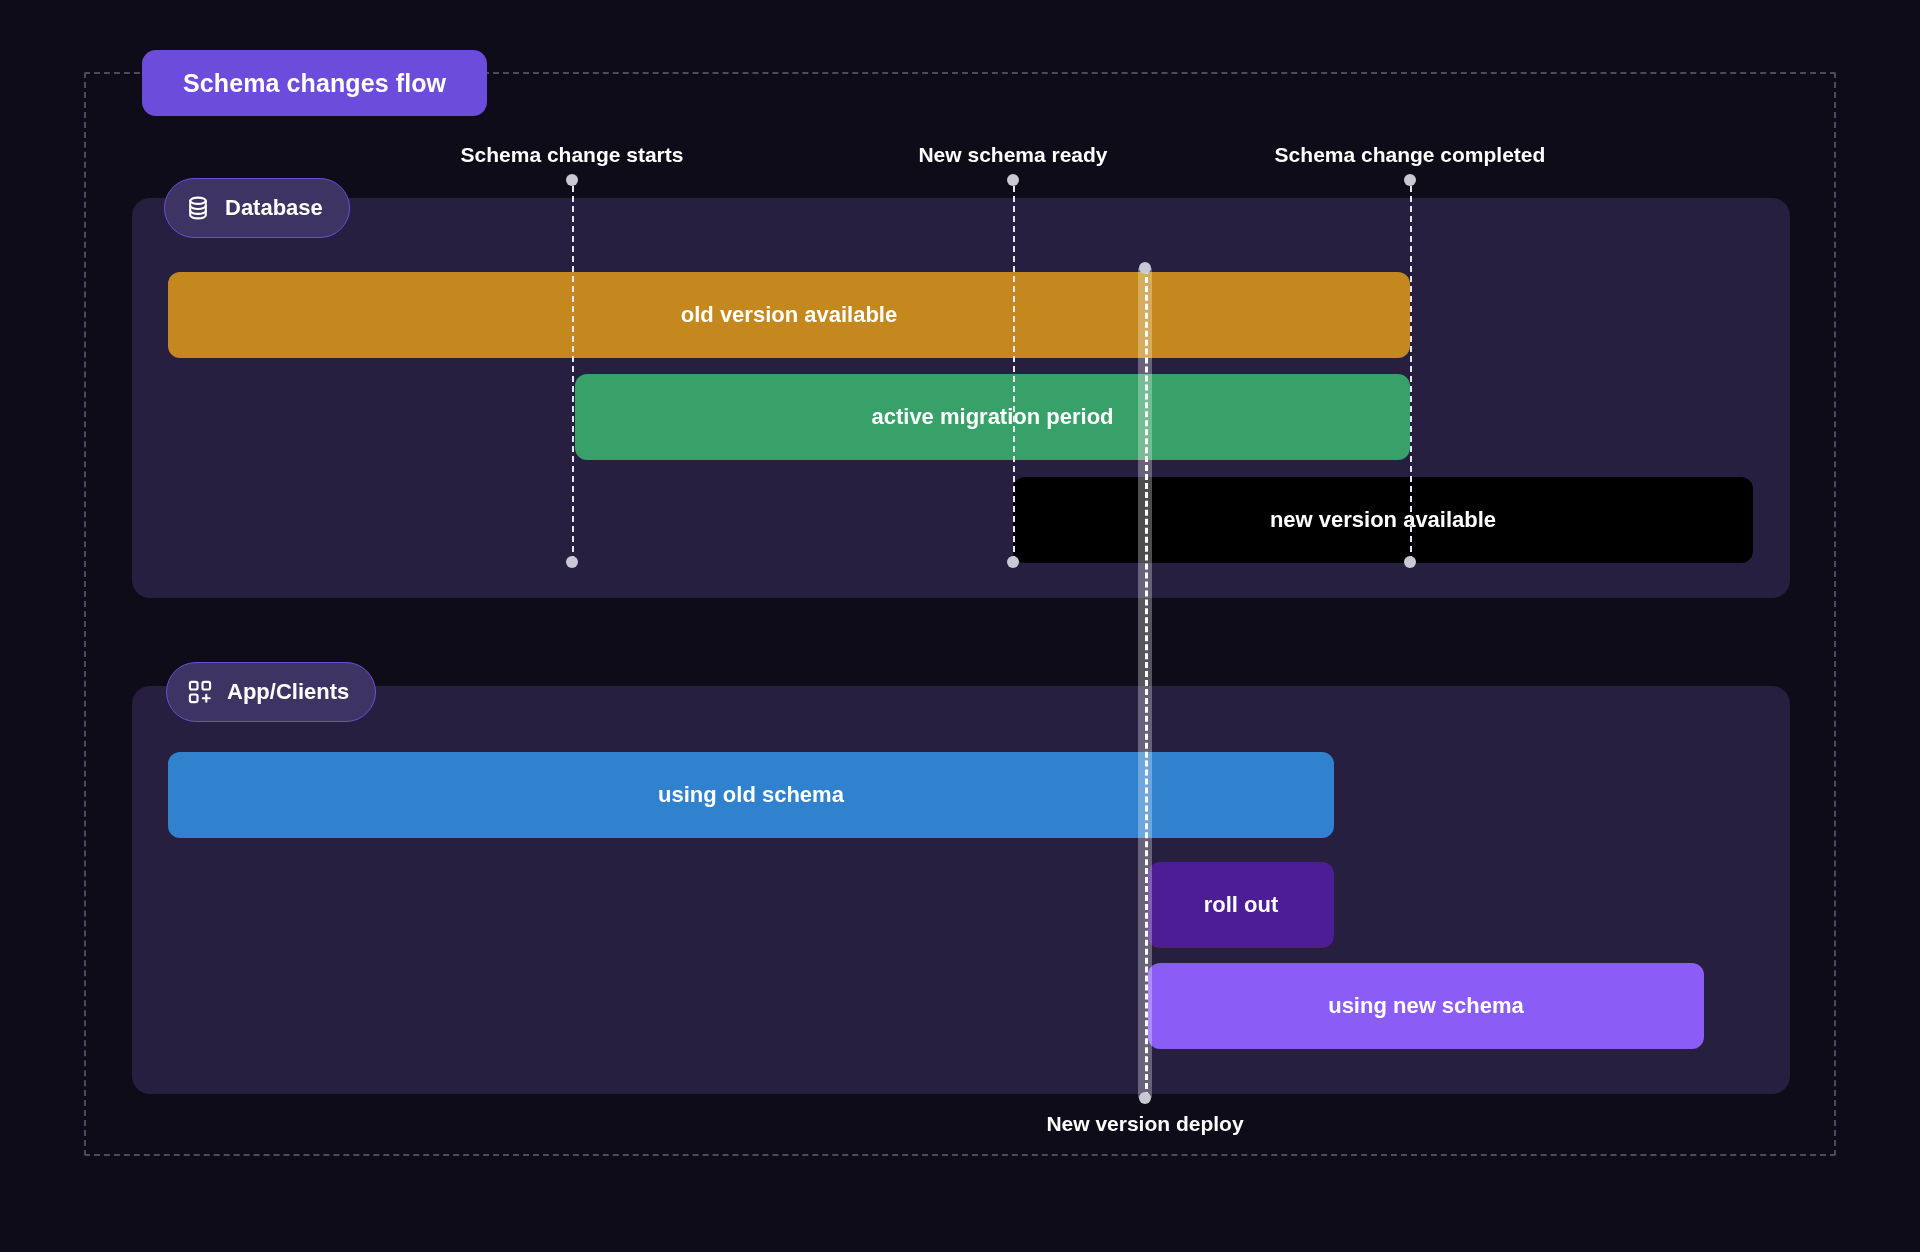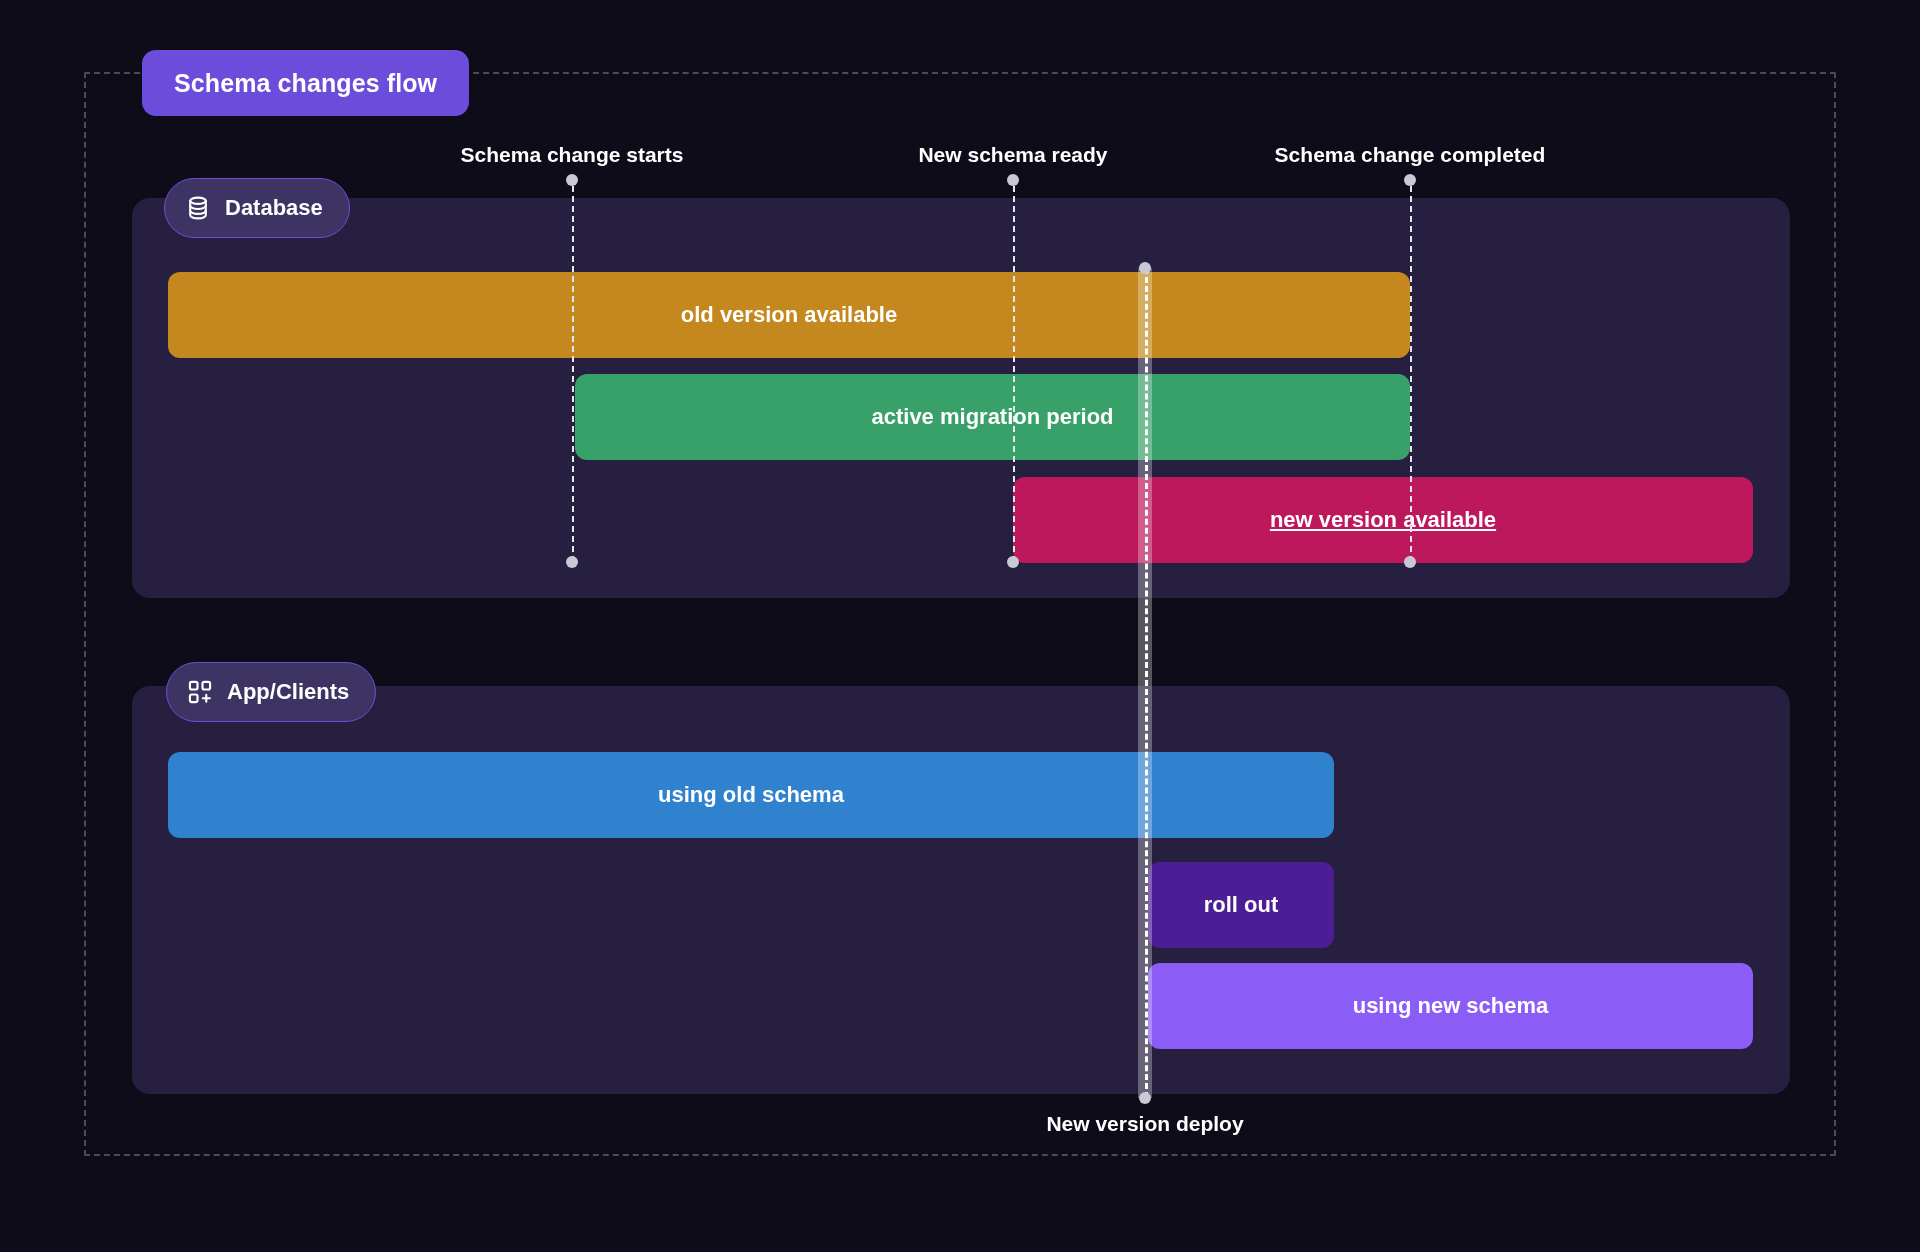--- a/index.html
+++ b/index.html
@@ -23,21 +23,21 @@
     width: 1752px; height: 1084px;
     border: 2px dashed #4b4a5e;
     border-radius: 2px;
   }
 
   
   .title-chip {
     position: absolute;
     left: 142px; top: 50px;
     height: 66px;
-    padding: 0 32px;
+    padding: 0 41px;
     display: flex; align-items: center;
     background: #6c4ddb;
     border-radius: 14px;
     color: #ffffff;
     font-size: 25px;
     font-weight: bold;
     letter-spacing: .1px;
     z-index: 40;
   }
 
@@ -184,29 +184,29 @@
   <div class="milestone-label" style="left:1145px; top:1112px;">New version deploy</div>
 
   <div class="bar" style="left:168px; width:1242px; top:272px; background:#c4881e;">
     <span>old version available</span>
   </div>
 
   <div class="bar" style="left:575px; width:835px; top:374px; background:#38a169;">
     <span>active migration period</span>
   </div>
 
-  <div class="bar" style="left:1013px; width:740px; top:477px; background:#be185d;text-decoration:underline;">
+  <div class="bar" style="left:1013px; width:740px; top:477px; background:#000000;">
     <span>new version available</span>
   </div>
 
   <div class="bar" style="left:168px; width:1166px; top:752px; background:#3182ce;">
     <span>using old schema</span>
   </div>
 
   <div class="bar" style="left:1148px; width:186px; top:862px; background:#4c1d95;">
     <span>roll out</span>
   </div>
 
-  <div class="bar" style="left:1148px; width:605px; top:963px; background:#8b5cf6;align-items:center;">
+  <div class="bar" style="left:1148px; width:556px; top:963px; background:#8b5cf6;align-items:center;">
     <span>using new schema</span>
   </div>
 
 </div>
 
 </body></html>

